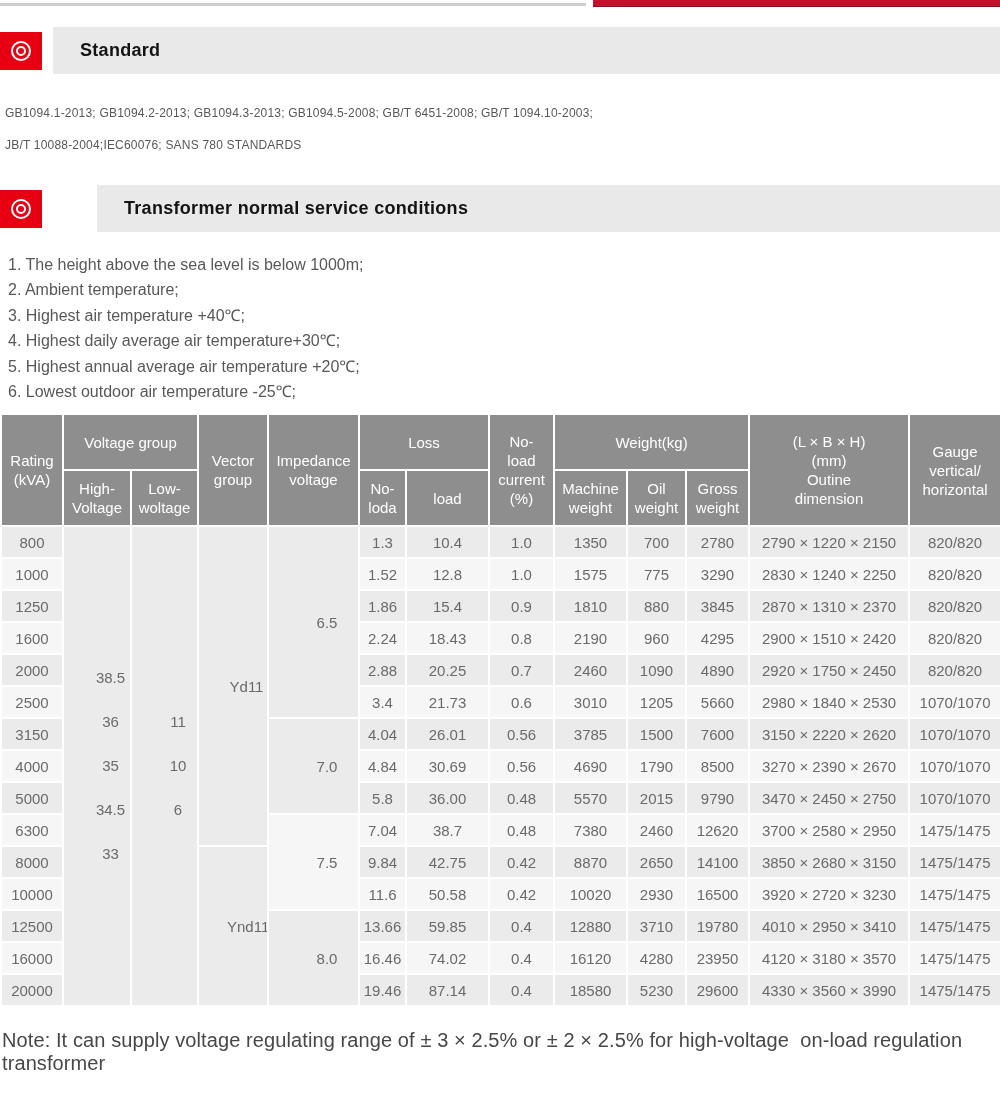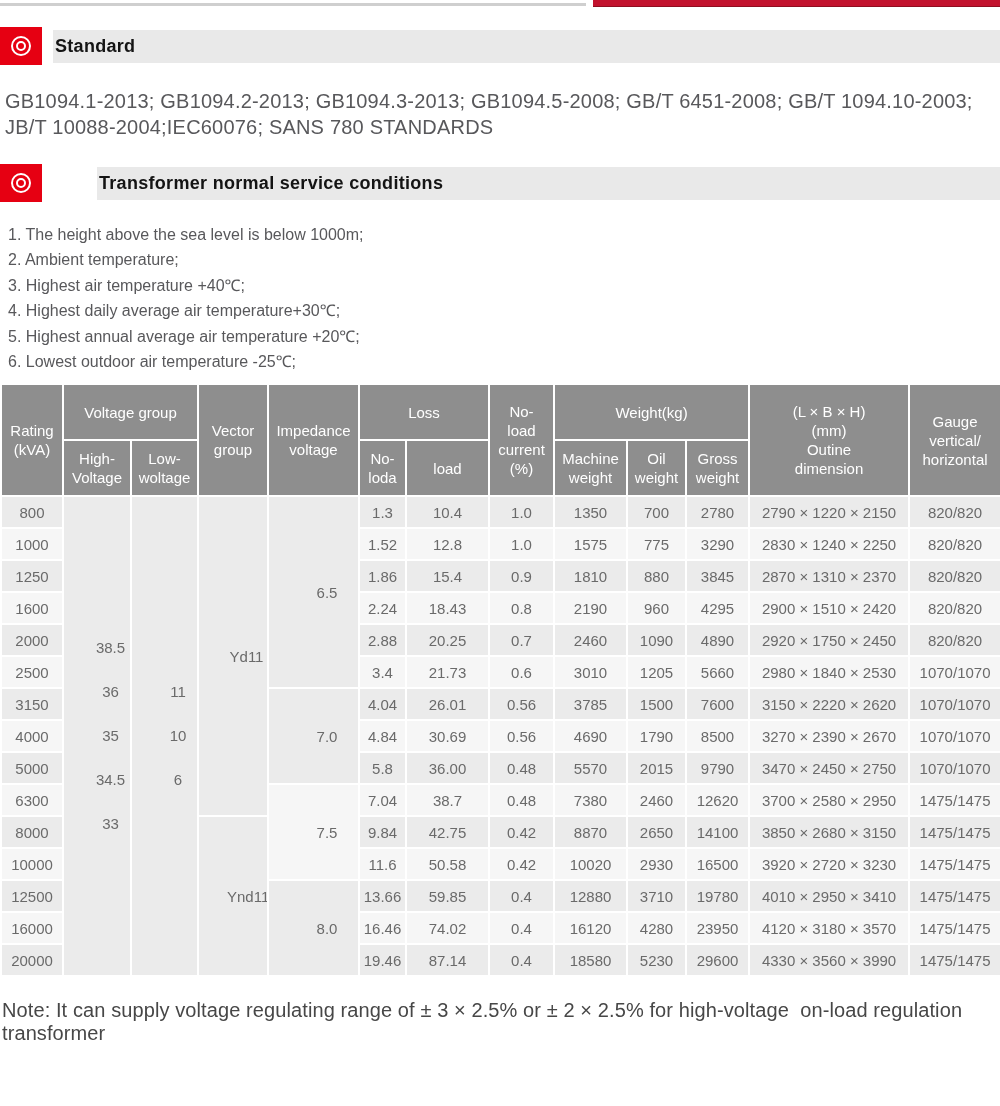--- a/index.html
+++ b/index.html
@@ -11,26 +11,26 @@
   .top-red-bar  { position:absolute; left:593px; top:0; width:407px; height:6px; background:#c2122e; border-bottom:1px solid #8f0d20; }
 
   .content { position:absolute; left:0; top:0; width:1000px; }
 
   .section-header { display:flex; align-items:center; }
   .icon-box { width:42px; height:38px; background:#e60012; position:relative; flex:0 0 auto; }
   .ring-outer { position:absolute; left:50%; top:50%; width:16px; height:16px;
     margin:-10px 0 0 -10px; border:2px solid #ffffff; border-radius:50%; }
   .ring-inner { position:absolute; left:50%; top:50%; width:6px; height:6px;
     margin:-5px 0 0 -5px; border:2px solid #ffffff; border-radius:50%; }
-  .title-bar { flex:1 1 auto; margin-left:11px; height:33px; background:#e9e9e9;
-    display:flex; align-items:center; padding-left:2px;
+  .title-bar { flex:1 1 auto; margin-left:11px; height:47px; background:#e9e9e9;
+    display:flex; align-items:center; padding-left:27px;
     font-size:18px; font-weight:bold; color:#141414; letter-spacing:0.3px; }
 
   .s1 { margin-top:27px; }
-  .standards-text { margin:23px 0 0 5px; font-size:20px; line-height:26px; color:#58585b;
+  .standards-text { margin:23px 0 0 5px; font-size:12px; line-height:32px; color:#58585b;
     white-space:pre-line; letter-spacing:0.2px; }
   .s2 { margin-top:24px;gap:44px; }
   .conditions-list { margin:20px 0 0 8px; font-size:16px; line-height:25.4px; color:#58585b; }
   .s3 { margin-top:27px; }
 
   table.spec { border-collapse:separate; border-spacing:2px; width:1000px;
     table-layout:fixed; margin-top:9px; }
   table.spec th { background:#8e8e8e; color:#ffffff; font-weight:normal; font-size:15px;
     white-space:pre-line; line-height:19px; padding:2px 1px; text-align:center; vertical-align:middle; }
   table.spec thead tr.tier1 th { height:50px; }

